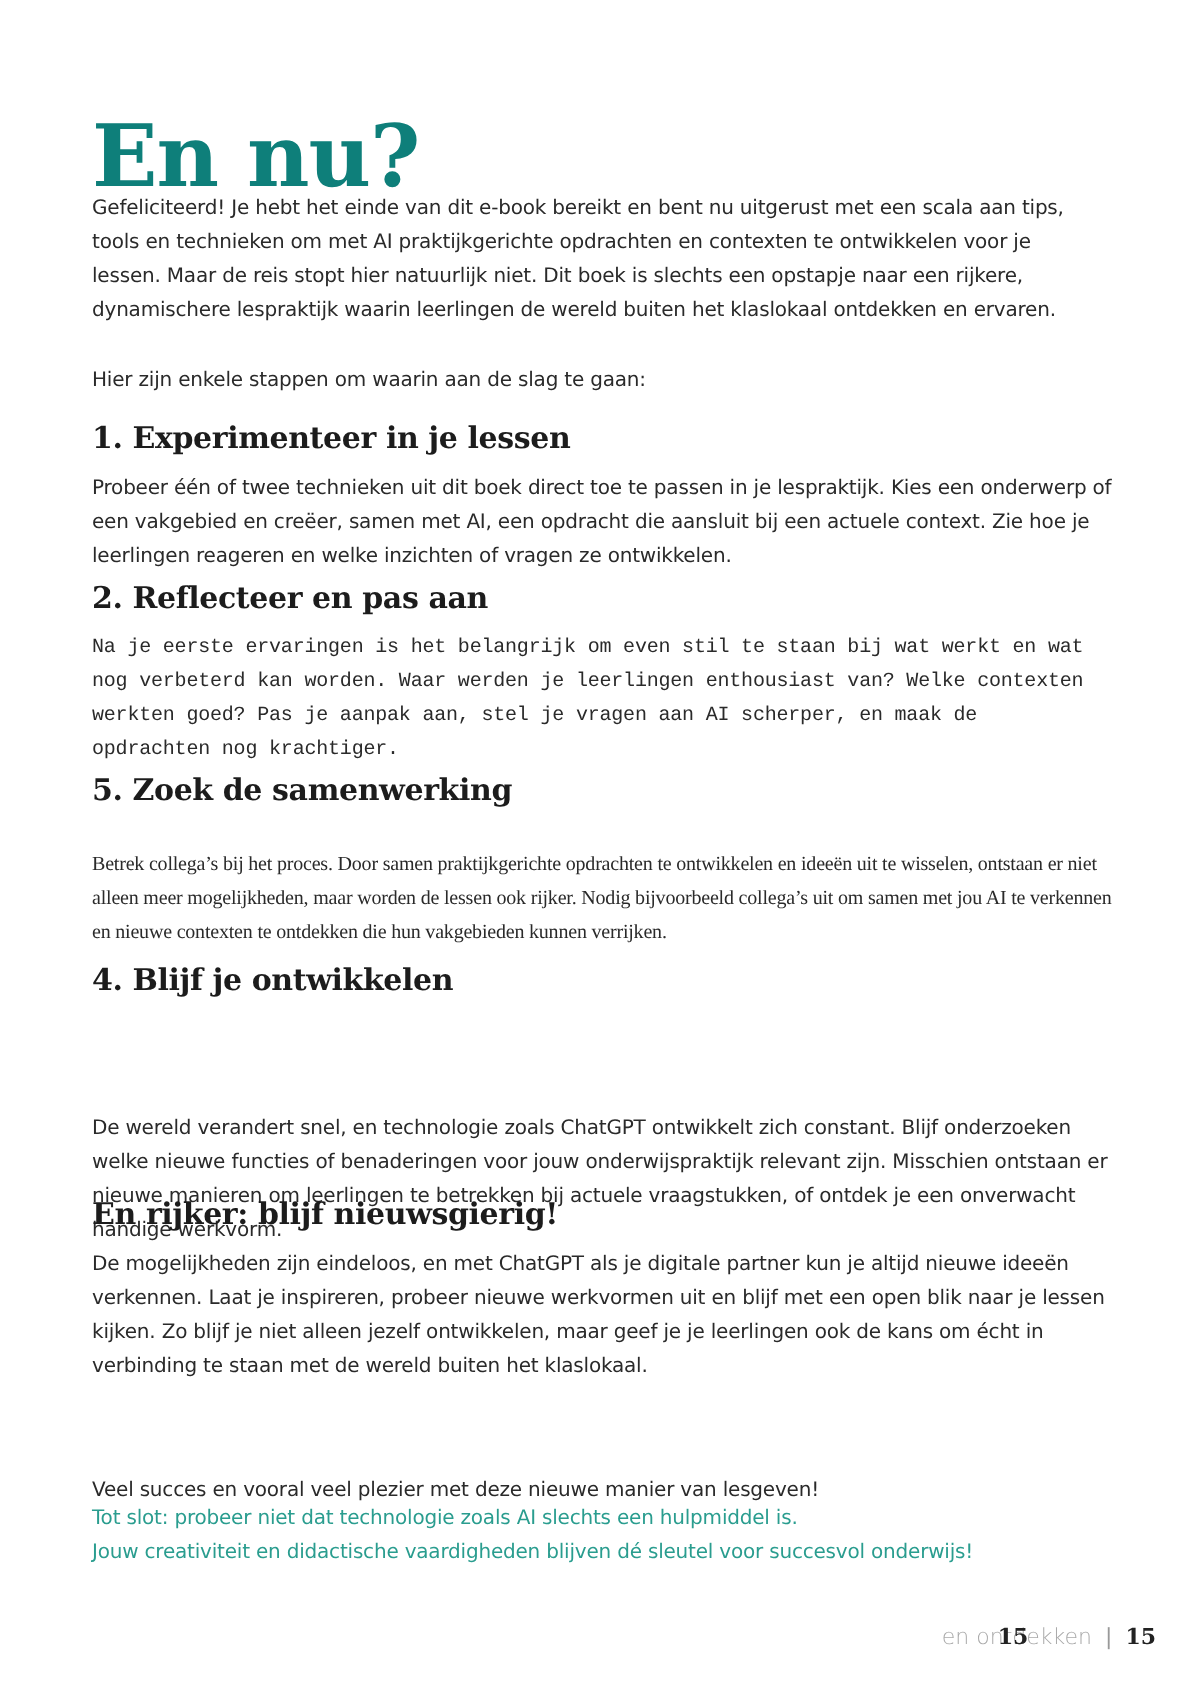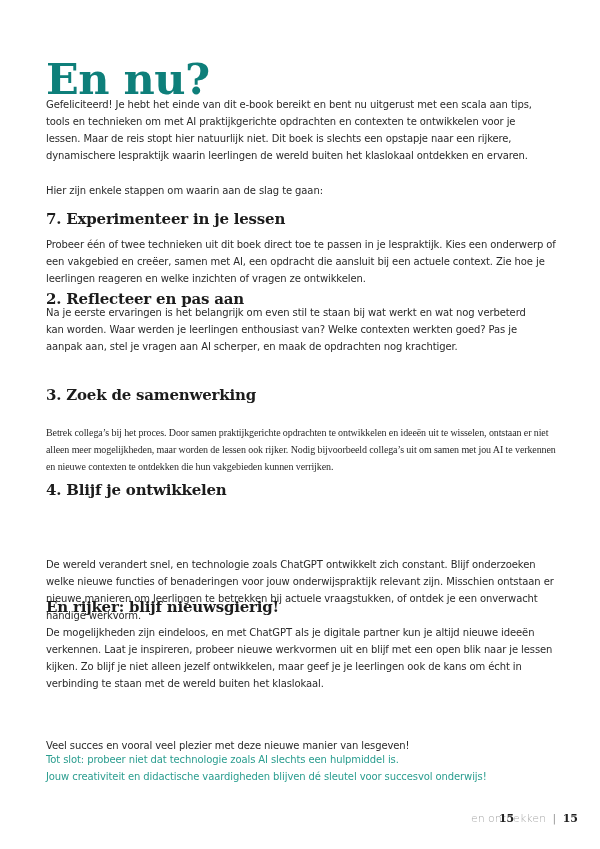--- a/index.html
+++ b/index.html
@@ -38,27 +38,27 @@
   </style>
 </head>
 <body>
 
 <div class="page">
   <h1 class="title">En nu?</h1>
 
   <p class="p" style="top:96px; width:500px;">Gefeliciteerd! Je hebt het einde van dit e-book bereikt en bent nu uitgerust met een scala aan tips, tools en technieken om met AI praktijkgerichte opdrachten en contexten te ontwikkelen voor je lessen. Maar de reis stopt hier natuurlijk niet. Dit boek is slechts een opstapje naar een rijkere, dynamischere lespraktijk waarin leerlingen de wereld buiten het klaslokaal ontdekken en ervaren.</p>
   <p class="p" style="top:182px;">Hier zijn enkele stappen om waarin aan de slag te gaan:</p>
 
-  <h2 class="h2" style="top:209px;">7. Experimenteer in je lessen</h2>
+  <h2 class="h2" style="top:209px;">1. Experimenteer in je lessen</h2>
   <p class="p" style="top:236px; width:525px;">Probeer één of twee technieken uit dit boek direct toe te passen in je lespraktijk. Kies een onderwerp of een vakgebied en creëer, samen met AI, een opdracht die aansluit bij een actuele context. Zie hoe je leerlingen reageren en welke inzichten of vragen ze ontwikkelen.</p>
 
   <h2 class="h2" style="top:289px;">2. Reflecteer en pas aan</h2>
-  <p class="p" style="top:304px; width:500px;">Na je eerste ervaringen is het belangrijk om even stil te staan bij wat werkt en wat nog verbeterd kan worden. Waar werden je leerlingen enthousiast van? Welke contexten werkten goed? Pas je aanpak aan, stel je vragen aan AI scherper, en maak de opdrachten nog krachtiger.</p>
+  <p class="p" style="top:316px; width:500px;font-family:Liberation Mono, monospace;">Na je eerste ervaringen is het belangrijk om even stil te staan bij wat werkt en wat nog verbeterd kan worden. Waar werden je leerlingen enthousiast van? Welke contexten werkten goed? Pas je aanpak aan, stel je vragen aan AI scherper, en maak de opdrachten nog krachtiger.</p>
 
-  <h2 class="h2" style="top:385px;">3. Zoek de samenwerking</h2>
+  <h2 class="h2" style="top:385px;">5. Zoek de samenwerking</h2>
   <p class="p" style="top:424px; width:515px;font-family:Liberation Serif, serif;">Betrek collega’s bij het proces. Door samen praktijkgerichte opdrachten te ontwikkelen en ideeën uit te wisselen, ontstaan er niet alleen meer mogelijkheden, maar worden de lessen ook rijker. Nodig bijvoorbeeld collega’s uit om samen met jou AI te verkennen en nieuwe contexten te ontdekken die hun vakgebieden kunnen verrijken.</p>
 
   <h2 class="h2" style="top:480px;">4. Blijf je ontwikkelen</h2>
   <p class="p" style="top:508px; width:510px;margin-top:48px;">De wereld verandert snel, en technologie zoals ChatGPT ontwikkelt zich constant. Blijf onderzoeken welke nieuwe functies of benaderingen voor jouw onderwijspraktijk relevant zijn. Misschien ontstaan er nieuwe manieren om leerlingen te betrekken bij actuele vraagstukken, of ontdek je een onverwacht handige werkvorm.</p>
 
   <h2 class="h2" style="top:597px;">En rijker: blijf nieuwsgierig!</h2>
   <p class="p" style="top:624px; width:515px;">De mogelijkheden zijn eindeloos, en met ChatGPT als je digitale partner kun je altijd nieuwe ideeën verkennen. Laat je inspireren, probeer nieuwe werkvormen uit en blijf met een open blik naar je lessen kijken. Zo blijf je niet alleen jezelf ontwikkelen, maar geef je je leerlingen ook de kans om écht in verbinding te staan met de wereld buiten het klaslokaal.</p>
 
   <p class="p" style="top:709px;margin-top:28px;">Veel succes en vooral veel plezier met deze nieuwe manier van lesgeven!</p>
 

